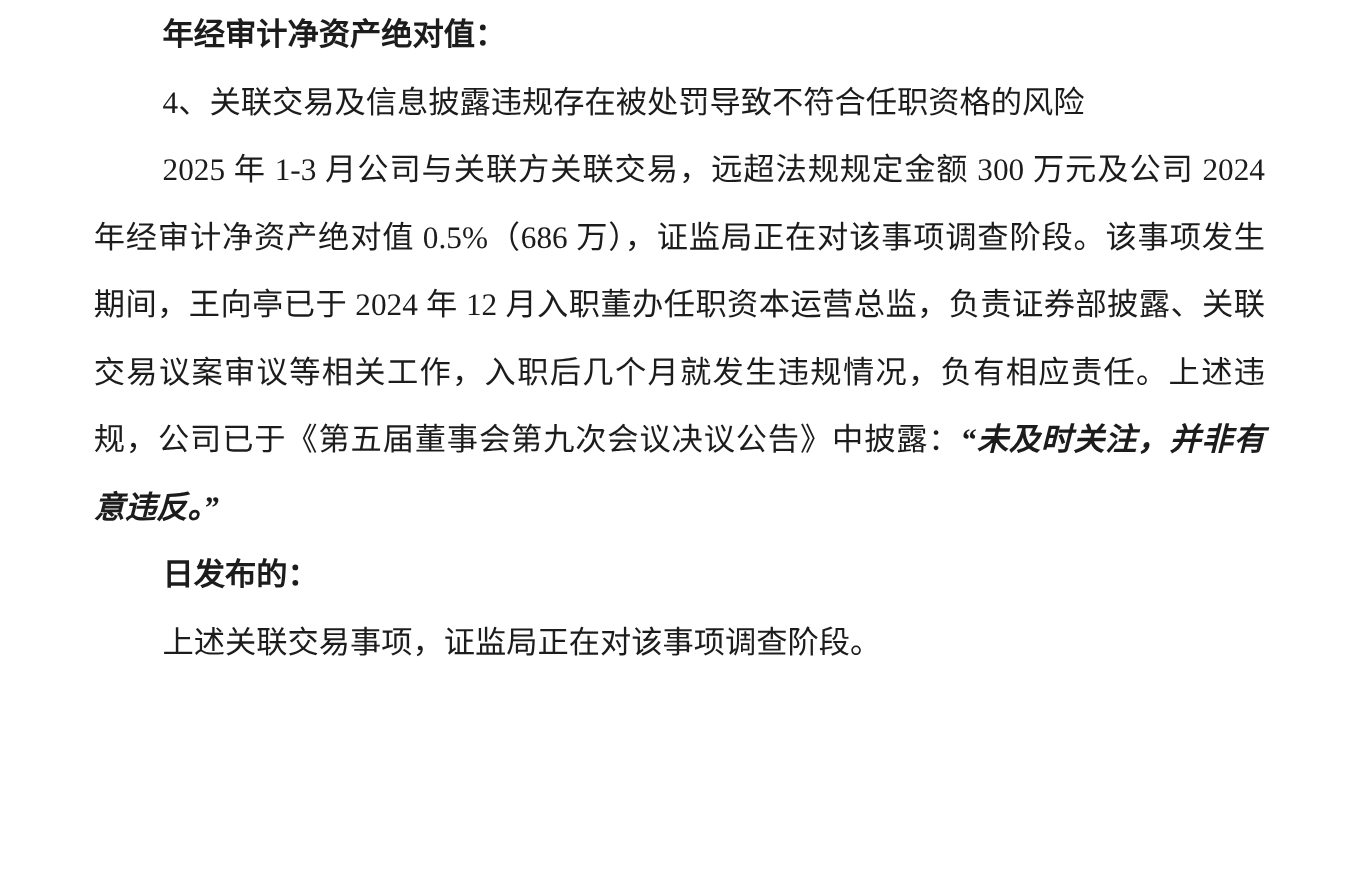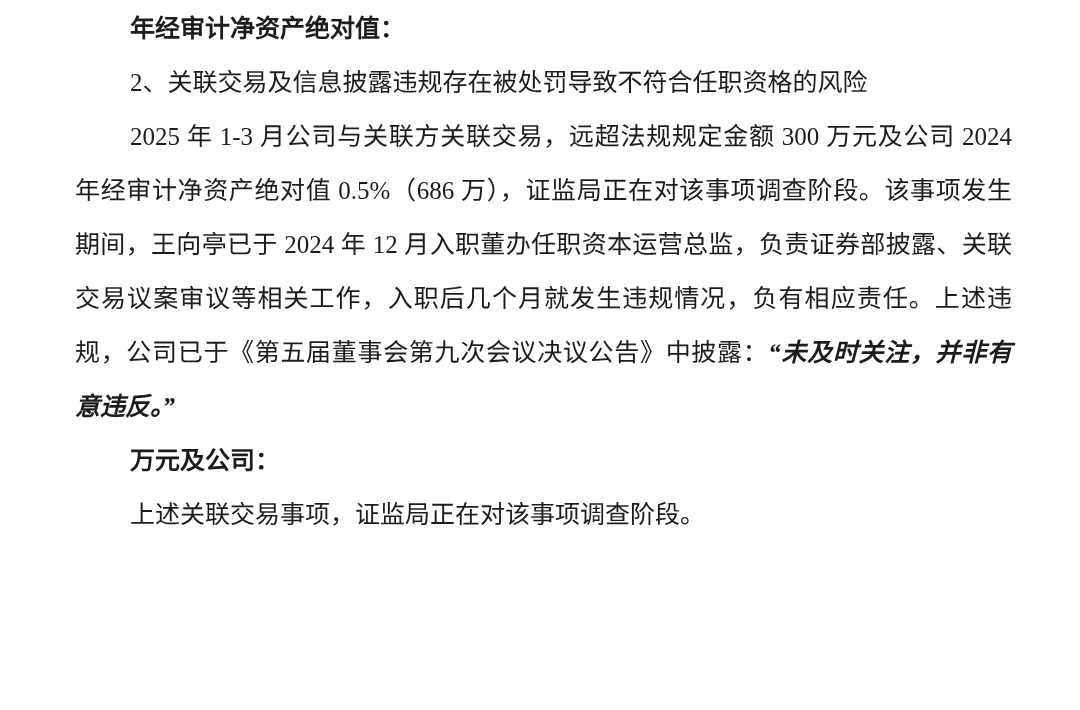--- a/index.html
+++ b/index.html
@@ -38,23 +38,23 @@
     font-style: italic;
   }
 </style>
 </head>
 <body>
 
 <div class="page">
 
   <p class="heading">年经审计净资产绝对值：</p>
 
-  <p>2、关联交易及信息披露违规存在被处罚导致不符合任职资格的风险</p>
+  <p>4、关联交易及信息披露违规存在被处罚导致不符合任职资格的风险</p>
 
   <p><span>2025 年 1-3 月公司与关联方关联交易，远超法规规定金额 300 万元及公司 2024 年经审计净资产绝对值 0.5%（686 万），证监局正在对该事项调查阶段。该事项发生期间，王向亭已于 2024 年 12 月入职董办任职资本运营总监，负责证券部披露、关联交易议案审议等相关工作，入职后几个月就发生违规情况，负有相应责任。上述违规，公司已于《第五届董事会第九次会议决议公告》中披露：</span><span class="quote">“未及时关注，并非有意违反。”</span></p>
 
 
-  <p class="heading">万元及公司：</p>
+  <p class="heading">日发布的：</p>
 
 
   <p>上述关联交易事项，证监局正在对该事项调查阶段。</p>
 
 </div>
 
 </body></html>

